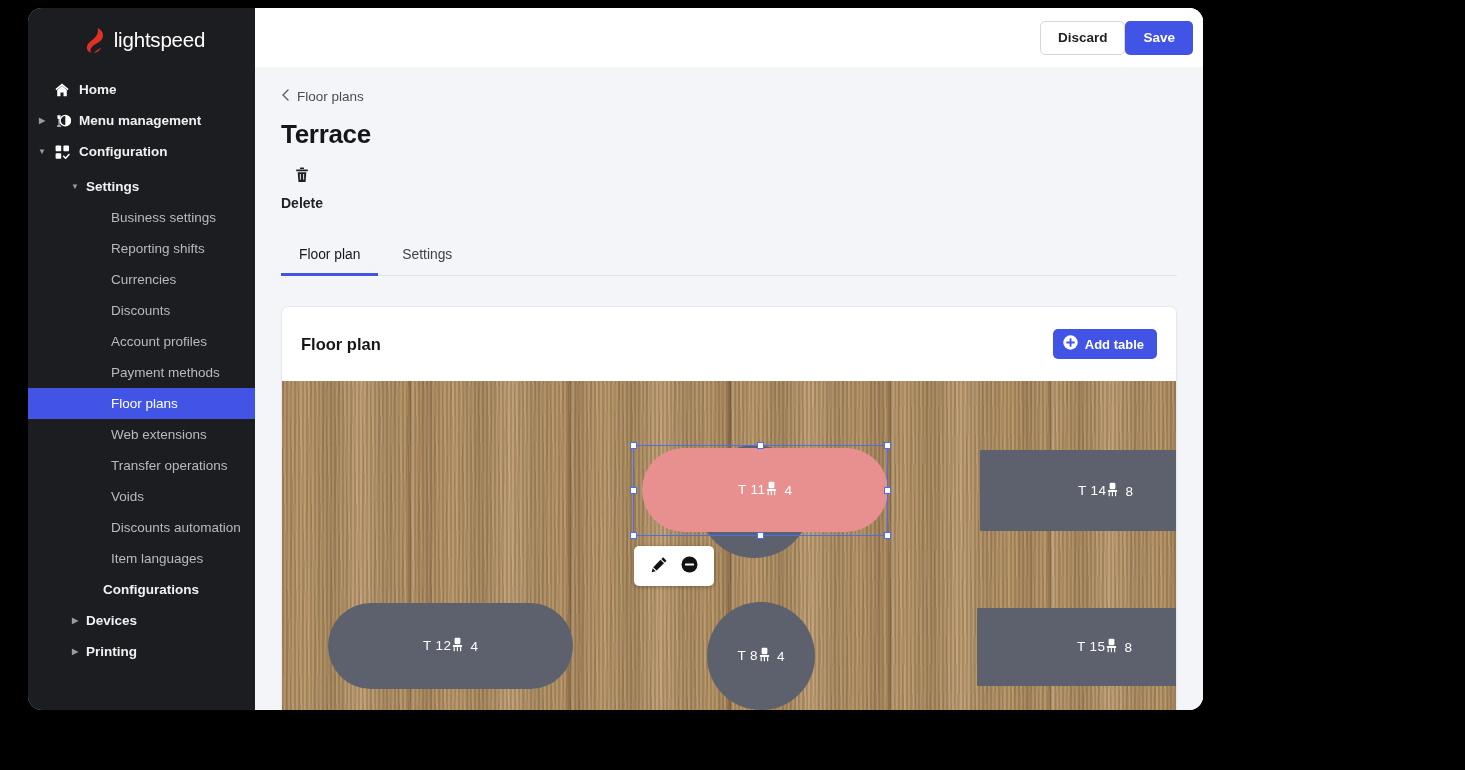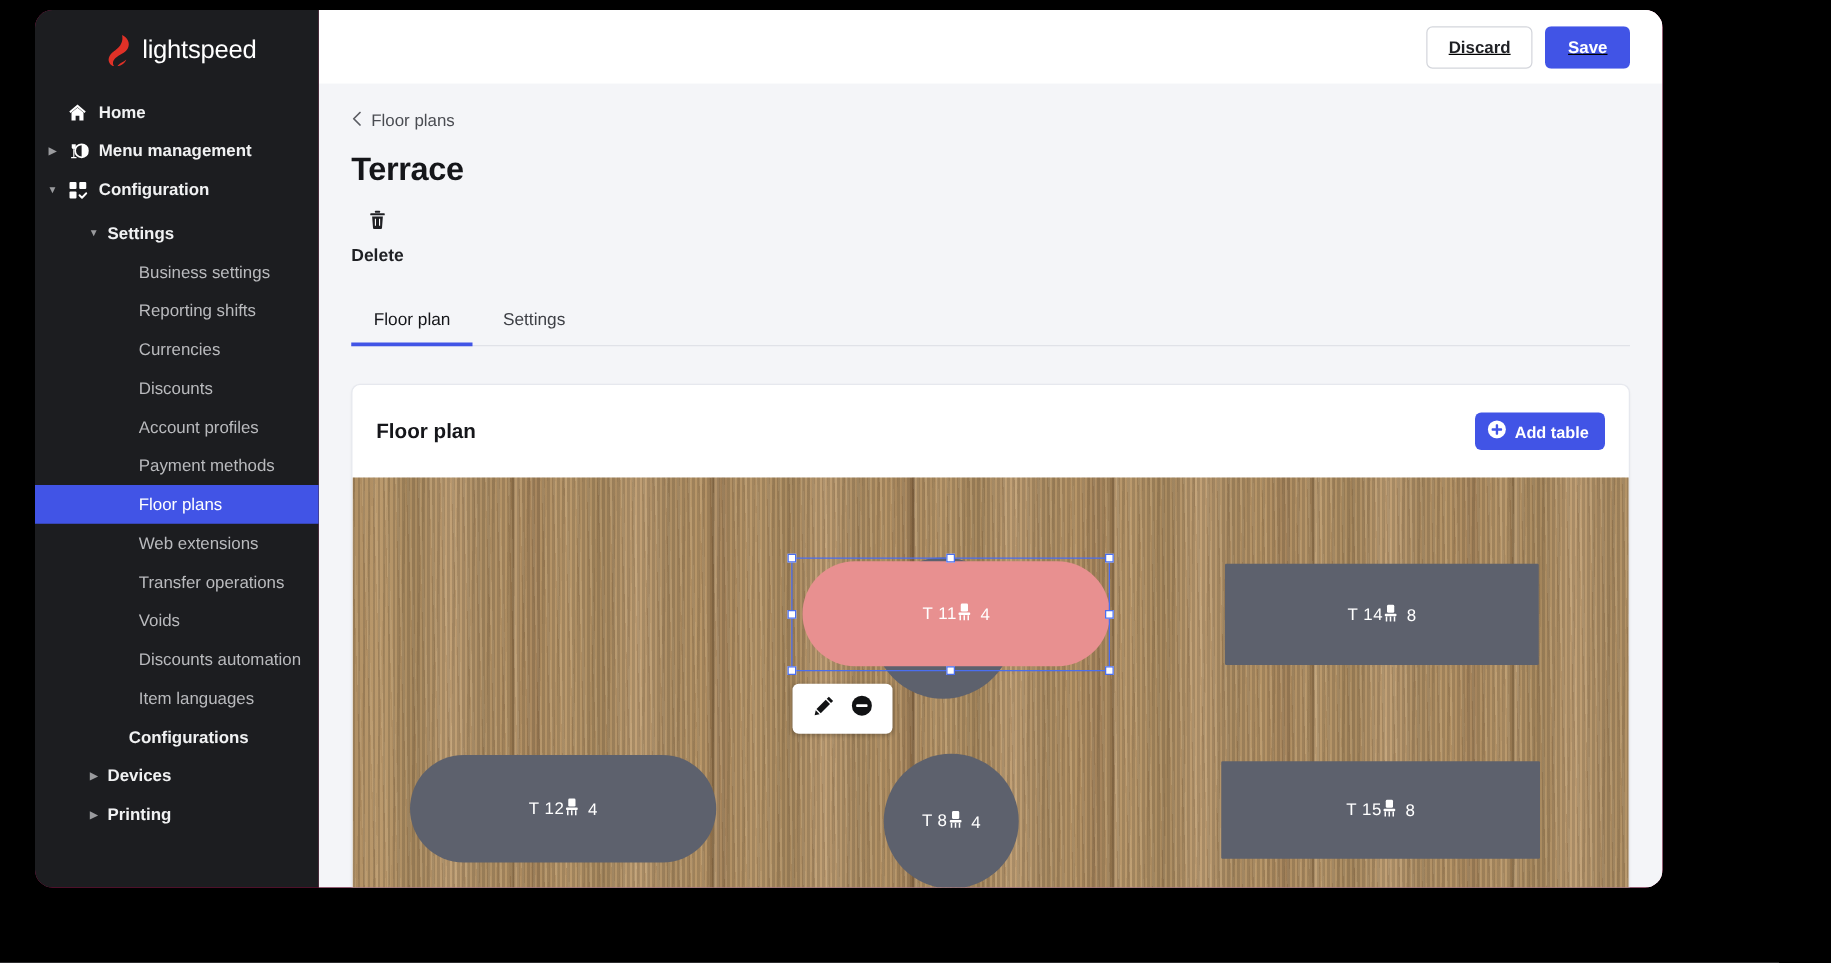--- a/index.html
+++ b/index.html
@@ -11,24 +11,24 @@
   }
   .screen {
     position: relative;
     width: 1465px; height: 770px;
     background: #000;
   }
   
   .app-frame {
     position: absolute;
     left: 28px; top: 8px;
-    width: 1302px; height: 702px;
+    width: 1175px; height: 702px;
     border-radius: 14px;
     overflow: hidden;
-    background: #be185d;
+    background: #5eead4;
     box-shadow: 0 10px 34px rgba(0,0,0,0.9);
     display: flex;
     justify-content: space-between;
   }
   
   .sidebar {
     width: 227px;
     flex: 0 0 227px;
     background: #1c1d20;
     color: #e8e9ea;
@@ -103,23 +103,21 @@
     background: #f4f5f8;
     overflow: hidden;
   }
   .topbar {
     height: 59px;
     flex: 0 0 59px;
     background: #ffffff;
     display: flex;
     align-items: center;
     justify-content: flex-end;
-    padding-right: 26px;
-    gap: 10px;
-    text-decoration: underline;
+    padding-right: 10px;
   }
   .btn {
     font-size: 13.5px;
     font-weight: 700;
     border-radius: 5px;
     padding: 0 17px;
     height: 34px;
     display: inline-flex;
     align-items: center;
     justify-content: center;

